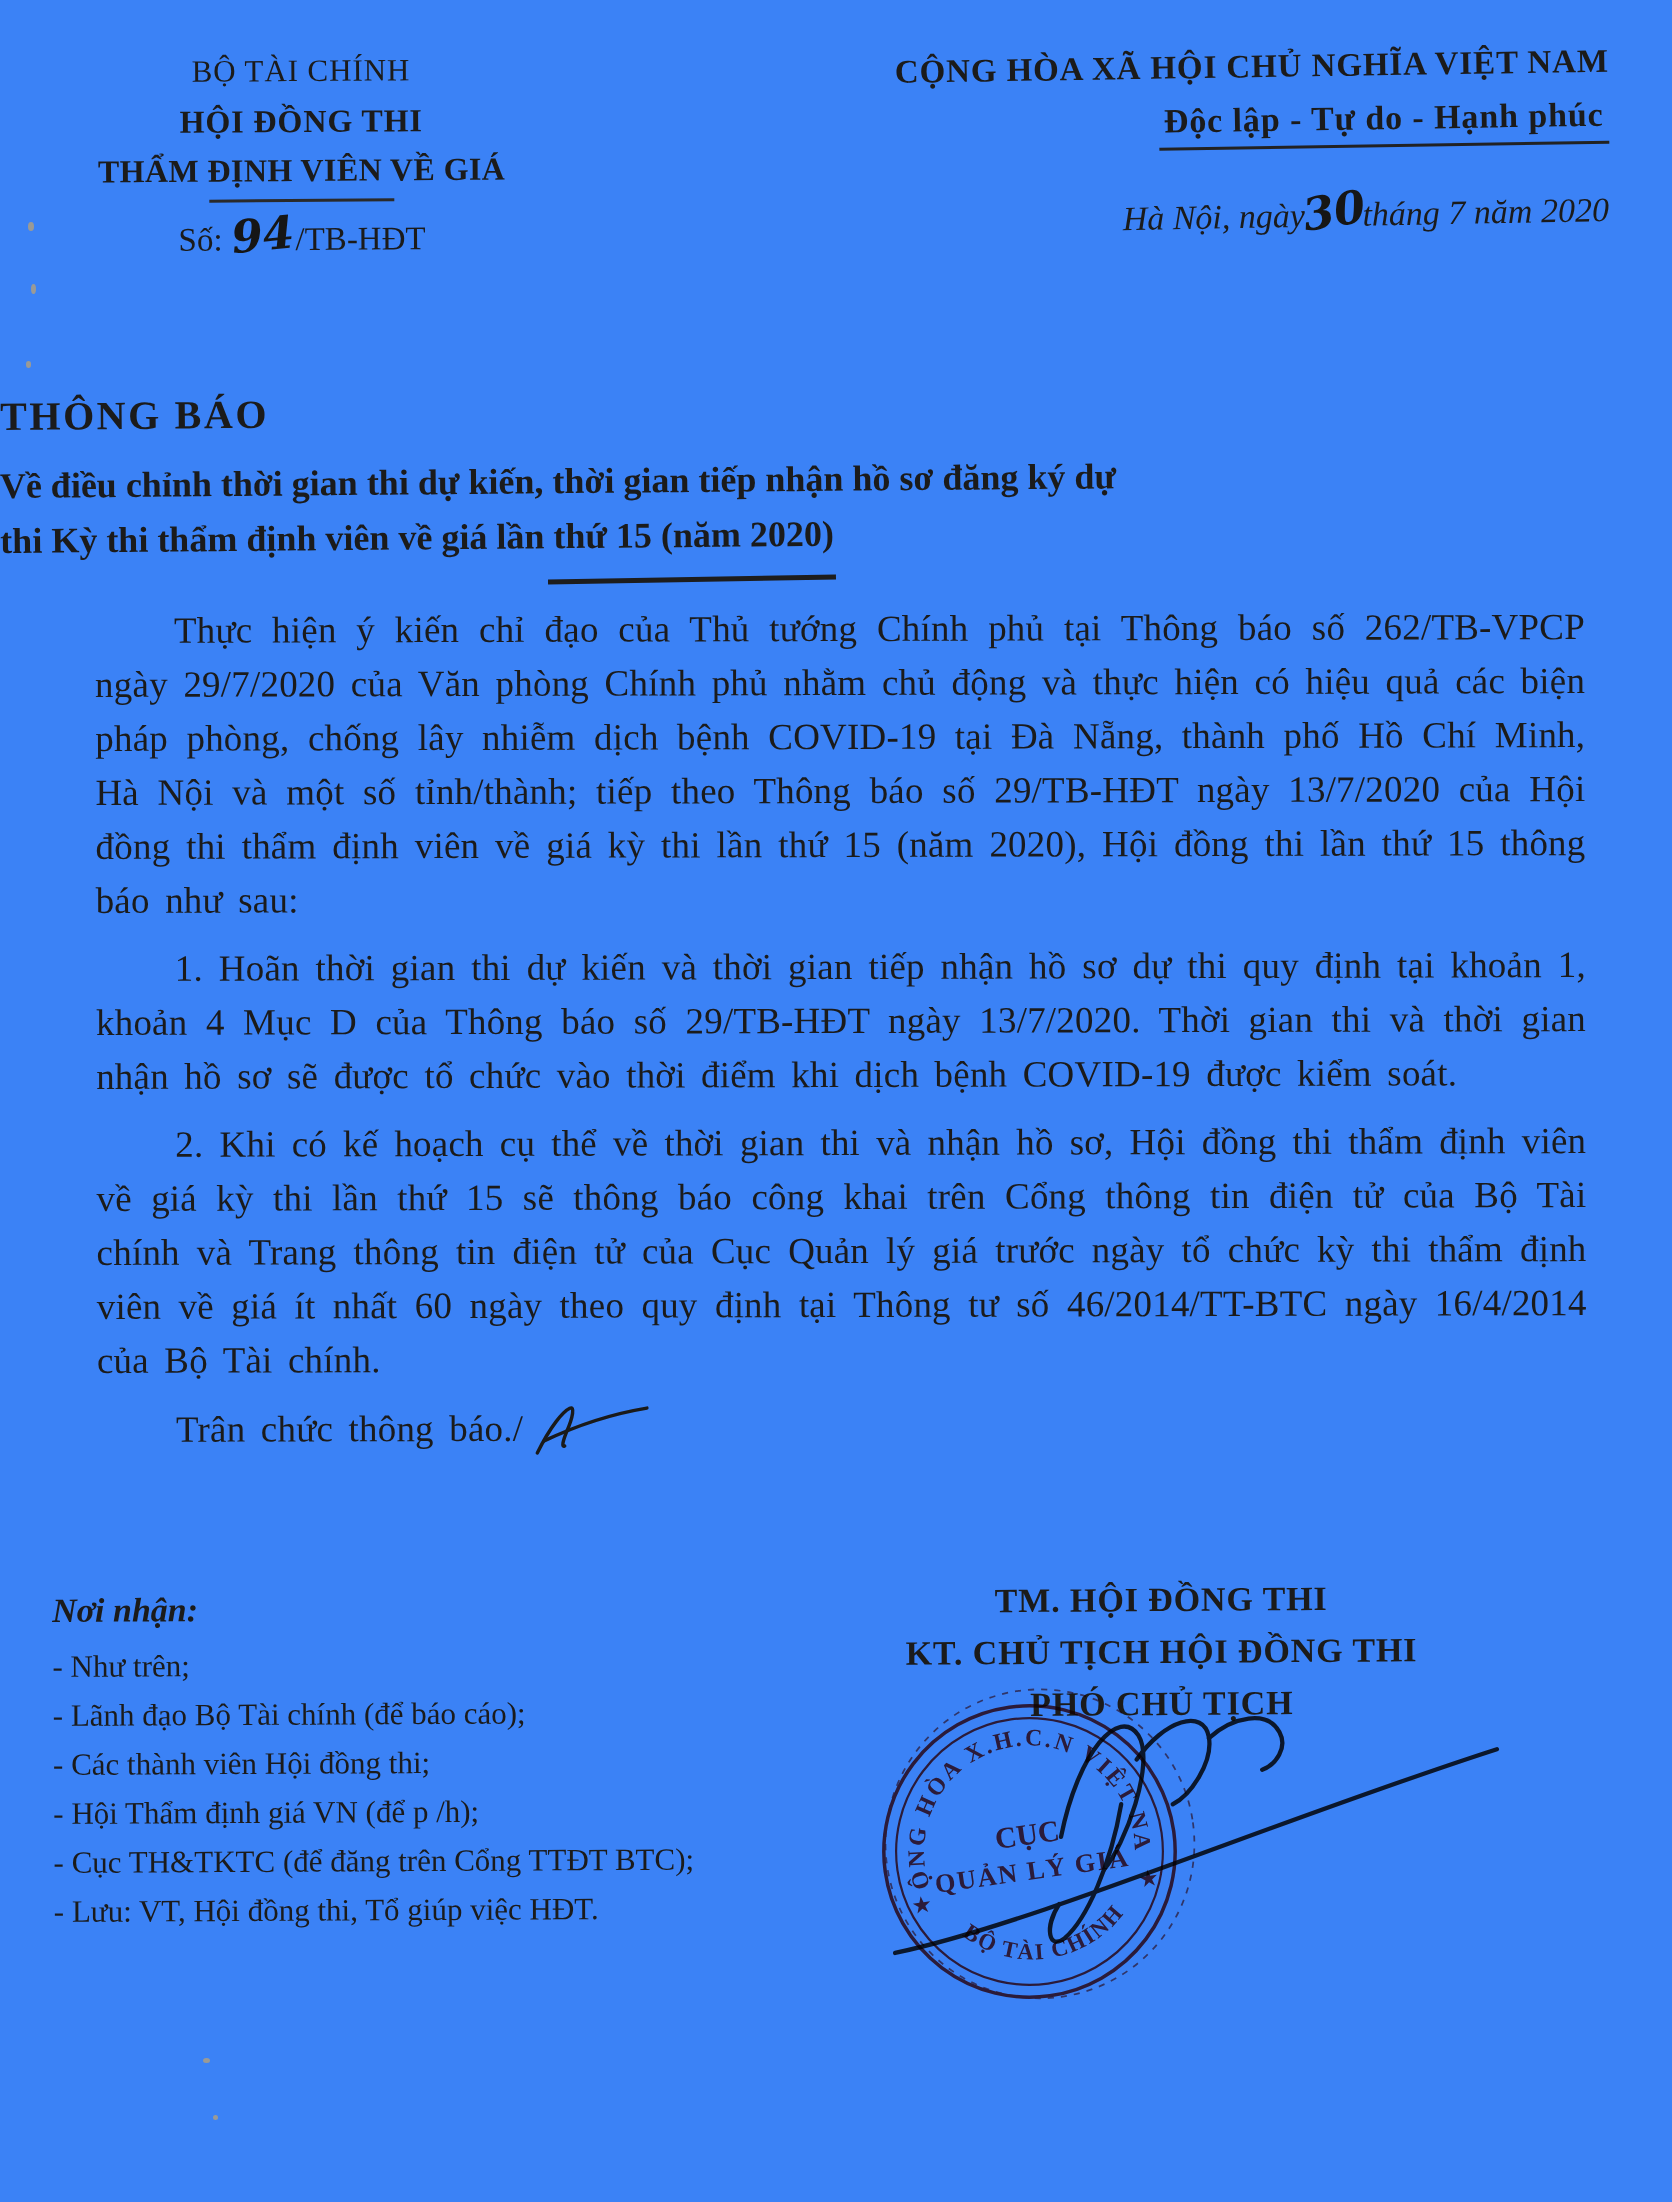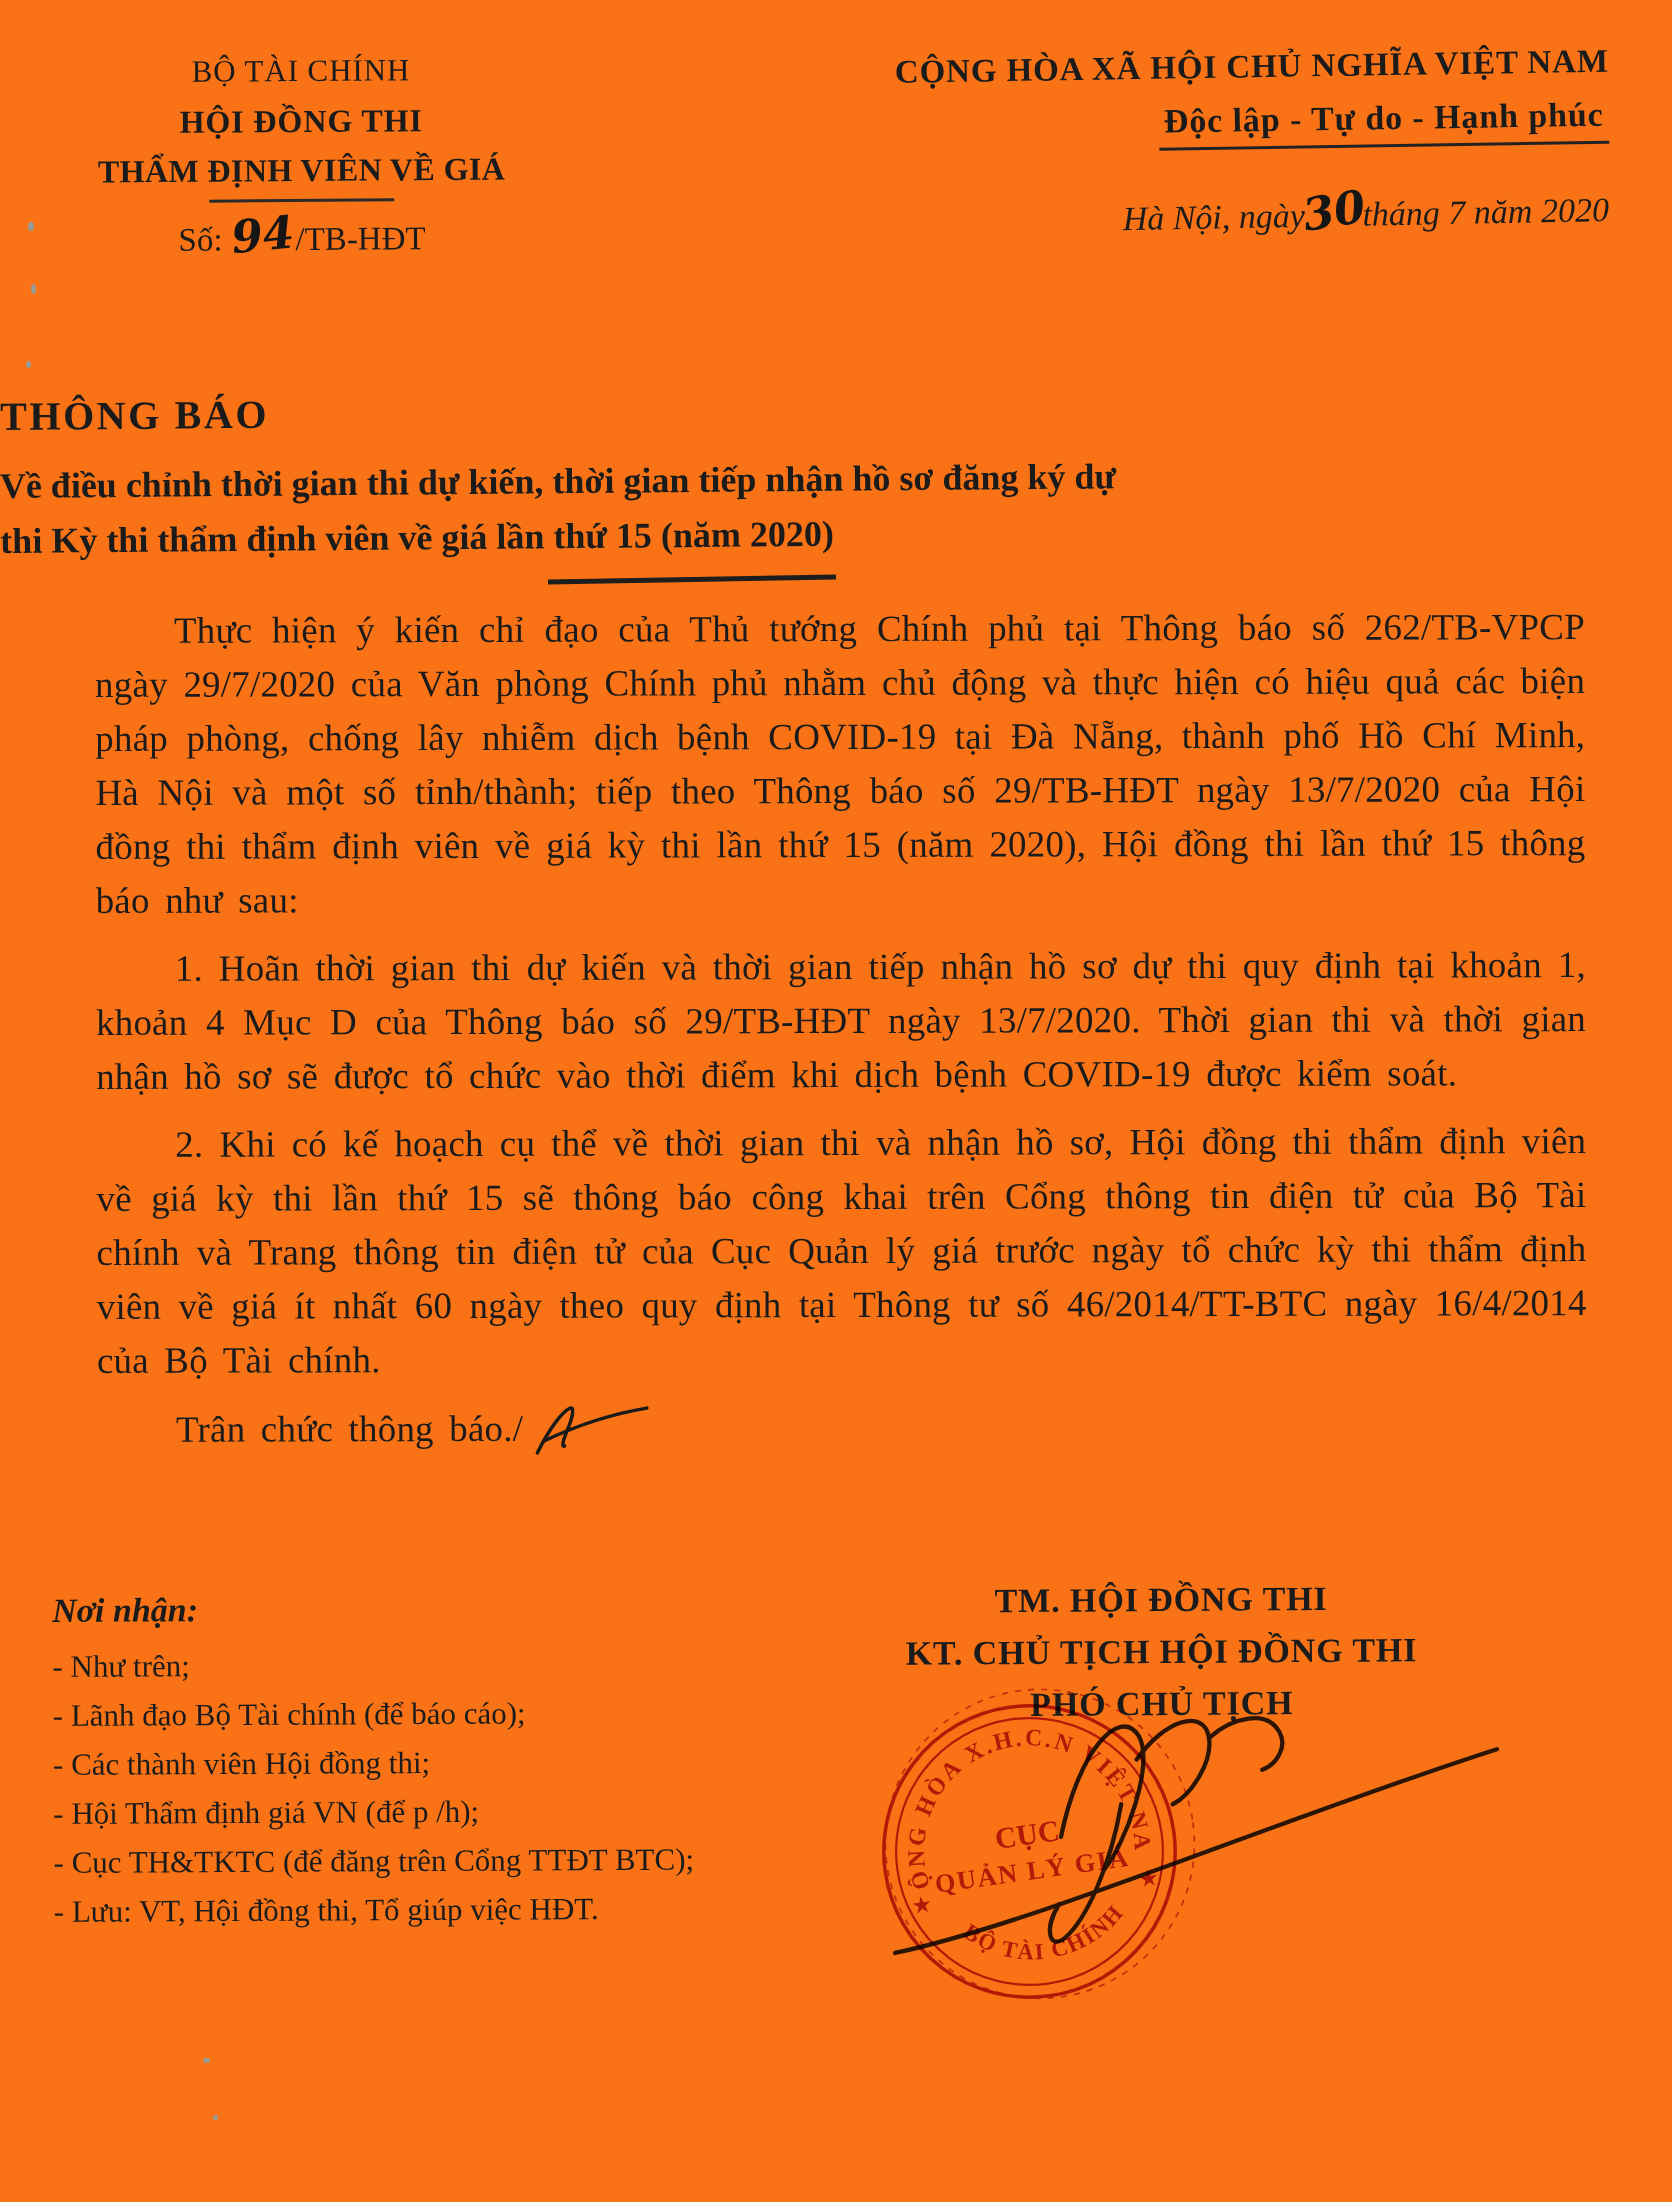--- a/index.html
+++ b/index.html
@@ -1,18 +1,18 @@
 <!DOCTYPE html>
 <html style="font-size:13.8px"><head>
 <meta charset="utf-8">
 <style>
   html,body { margin:0; padding:0; background:#ffffff; }
   .page {
     position:relative; width:1673px; height:2203px;
-    background:#f97316; overflow:hidden;
+    background:#3b82f6; overflow:hidden;
     font-family:"Liberation Serif","DejaVu Serif",serif;
     color:#1b1b1b;
   }
 
   
   .hdr-left { position:absolute; left:95px; top:53px; width:413px; text-align:center; transform:rotate(-0.4deg); }
   .org1 { font-size:31px; letter-spacing:0.9px; }
   .org2 { font-size:32px; font-weight:bold; margin-top:13.8px; letter-spacing:0.9px; }
   .org3 { font-size:32px; font-weight:bold; margin-top:12px; letter-spacing:0.4px; }
   .org-rule { width:185px; height:3.4px; background:#2a2a2a; margin:10.3px auto 0 auto; }

